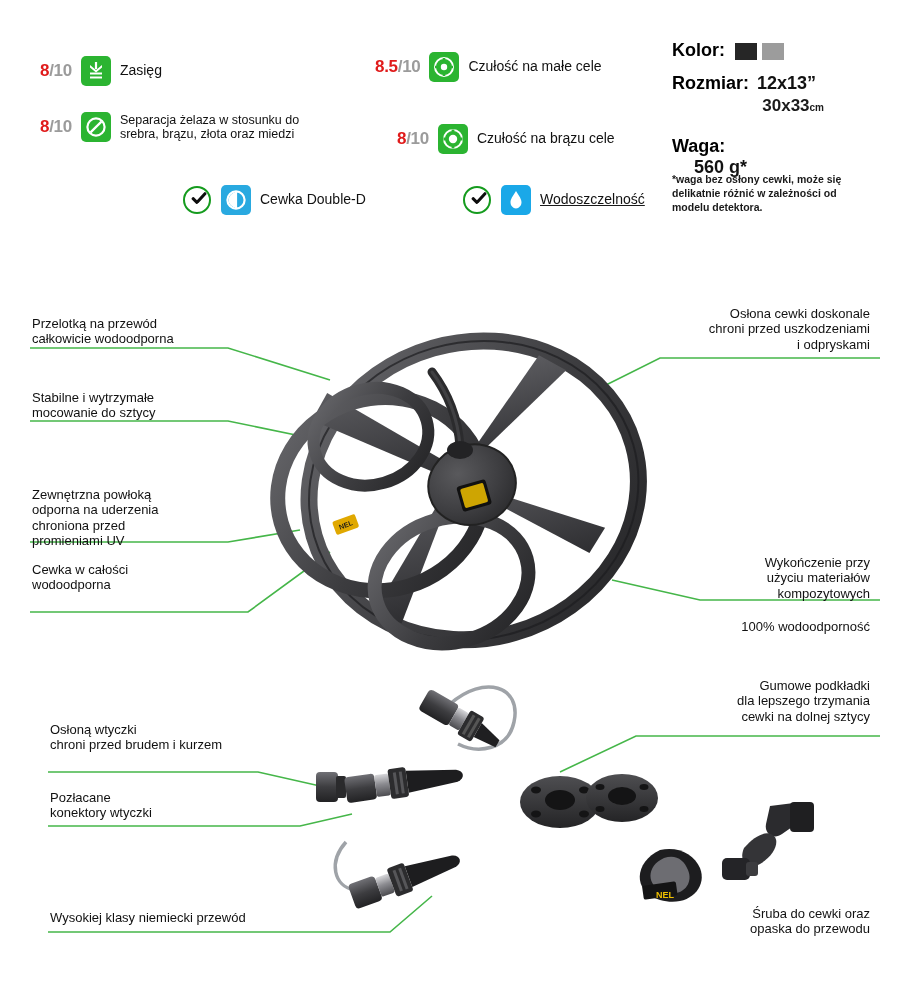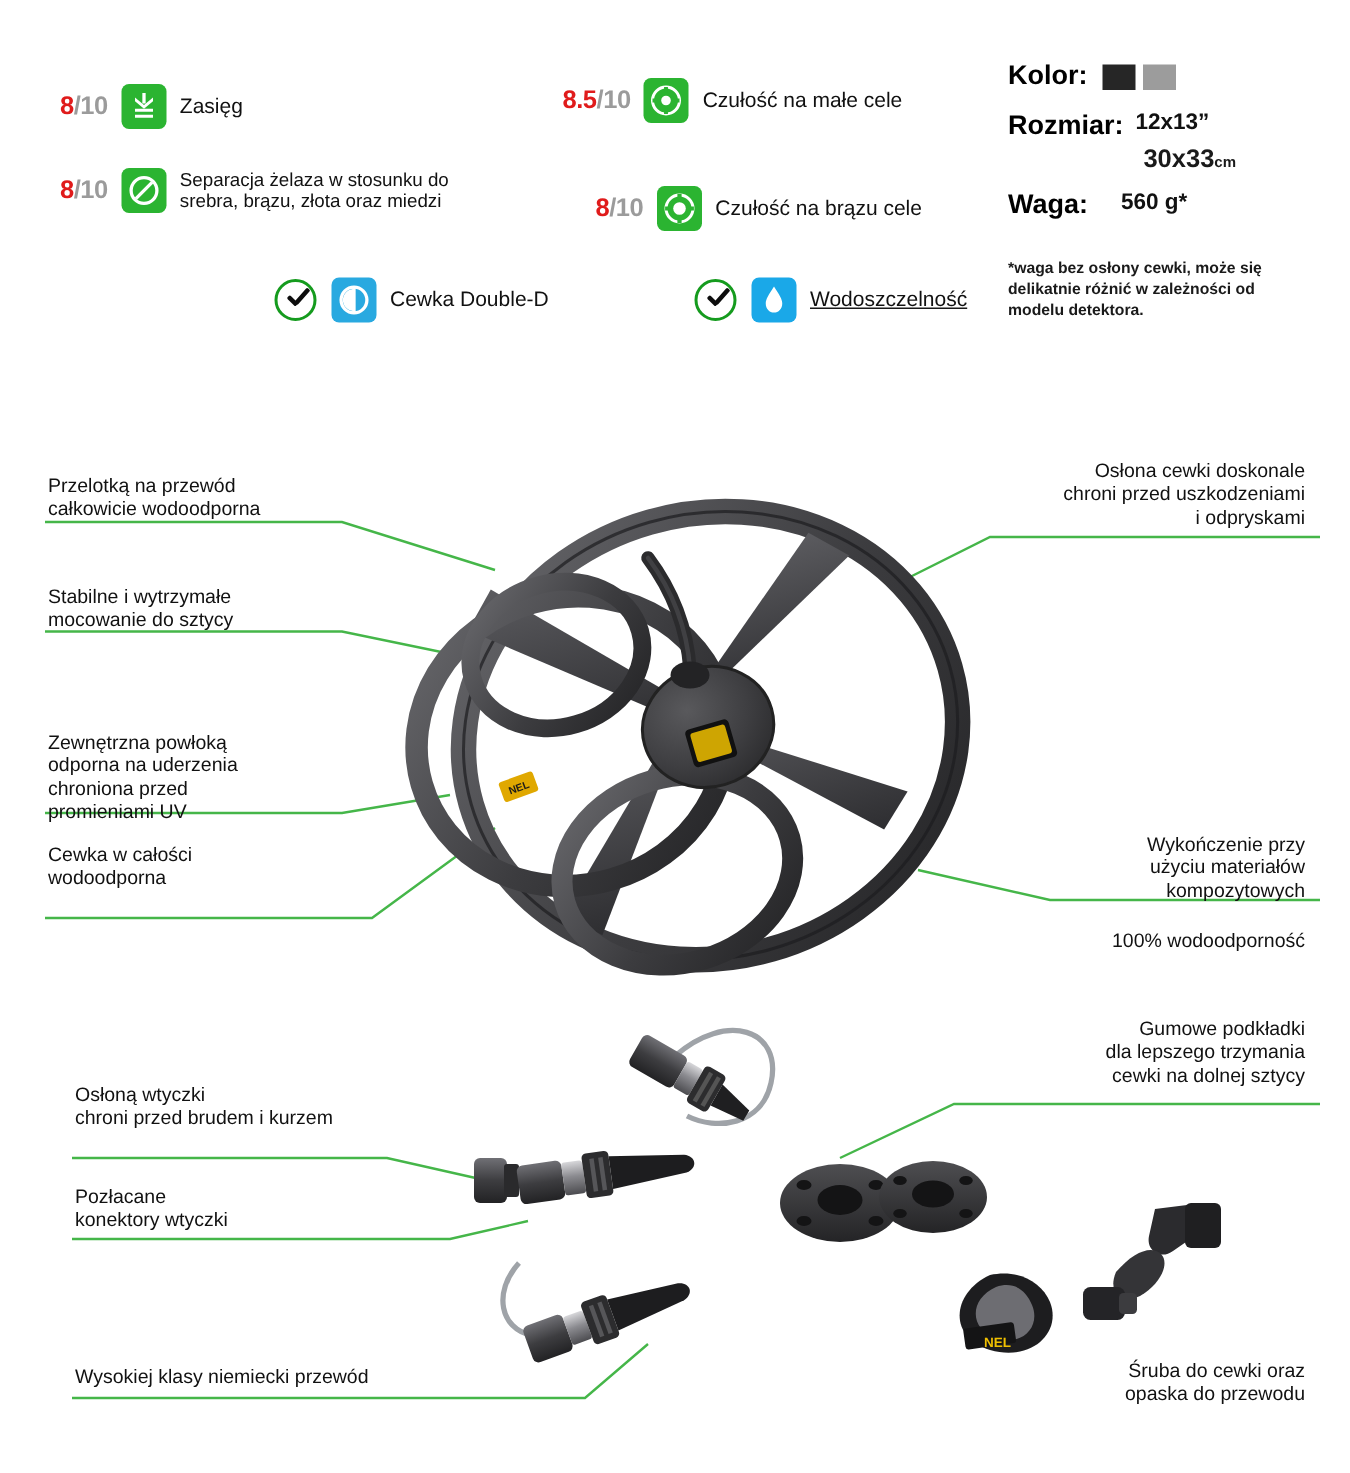--- a/index.html
+++ b/index.html
@@ -95,21 +95,21 @@
     align-items: flex-start;
     margin-bottom: 3px;
   }
   .info-key {
     font-size: 18px;
     font-weight: bold;
     color: #000000;
     white-space: nowrap;
   }
   .info-val {
-    font-size: 15px;
+    font-size: 18px;
     font-weight: bold;
     color: #111;
     margin-left: 8px;
     white-space: nowrap;
   }
   .swatches { display: flex; margin-left: 10px; margin-top: 3px; }
   .sw { width: 22px; height: 17px; }
   .sw.dark { background: #262626; }
   .sw.grey { background: #9c9c9c; margin-left: 5px; }
   .unit { font-size: 10px; font-weight: bold; }
@@ -245,21 +245,21 @@
         <span class="sw grey"></span>
       </span>
     </div>
     <div class="info-line" style="margin-top:12px;">
       <span class="info-key">Rozmiar:</span>
       <span class="info-val">12x13”</span>
     </div>
     <div class="info-sub">
       <span>30x33</span><span class="unit">cm</span>
     </div>
-    <div class="info-line" style="margin-top:10px;">
+    <div class="info-line" style="margin-top:20px;flex-direction:column;">
       <span class="info-key">Waga:</span>
       <span class="info-val" style="margin-left:22px;">560 g*</span>
     </div>
   </div>
   <div class="footnote">*waga bez osłony cewki, może się delikatnie różnić w zależności od modelu detektora.</div>
 </div>
 
 <svg class="leader" style="left:0; top:280px; width:900px; height:400px;">
   <g stroke="#45b649" stroke-width="1.6" fill="none">
 

